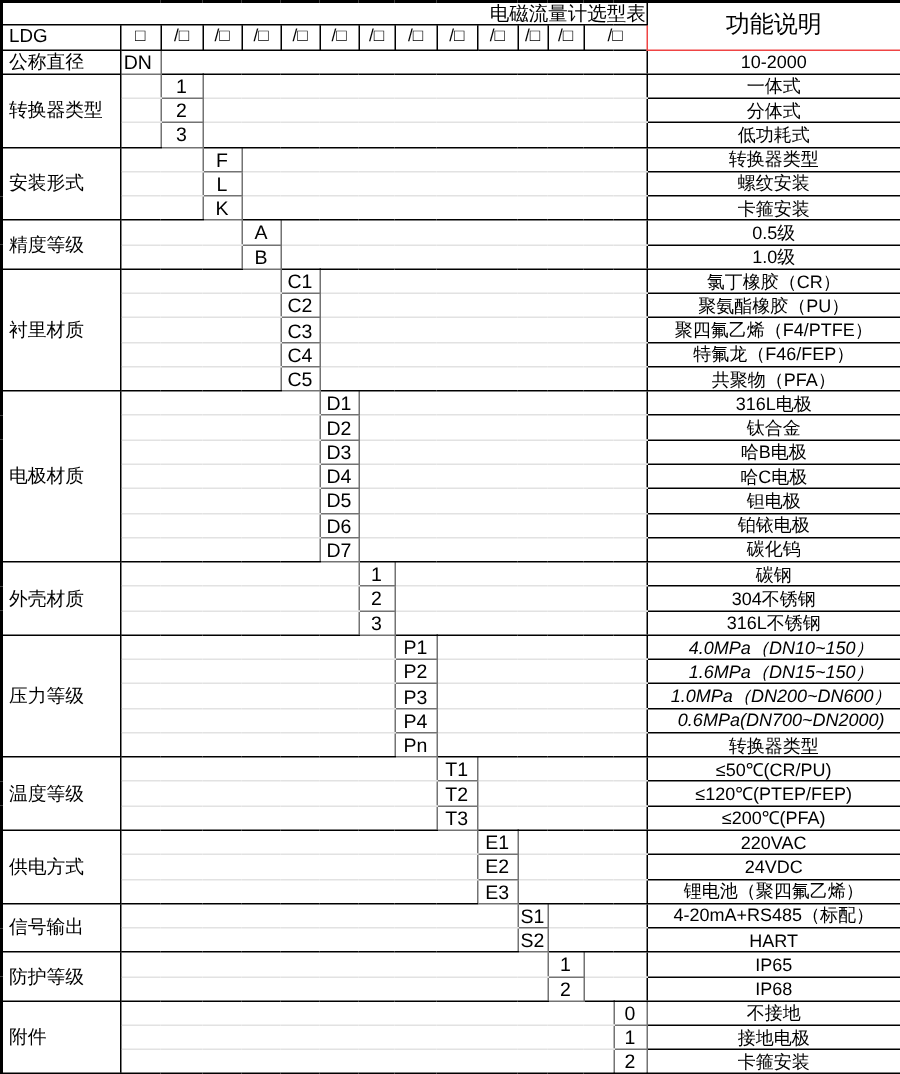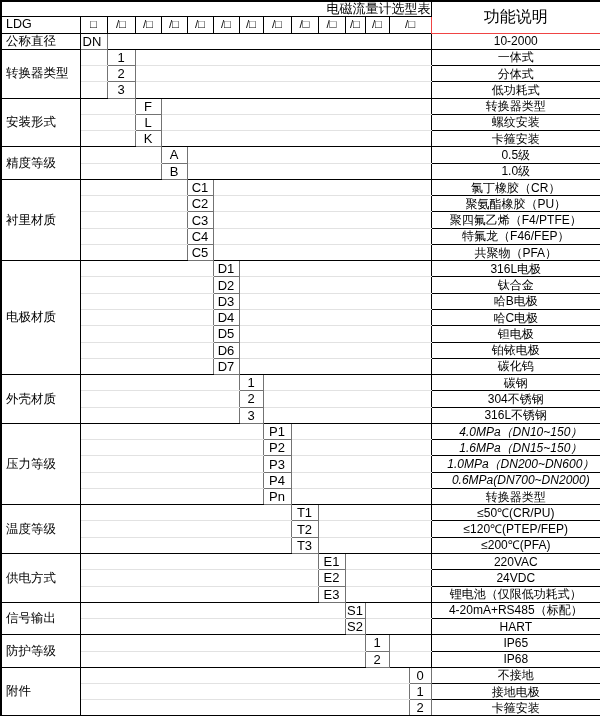--- a/index.html
+++ b/index.html
@@ -321,21 +321,21 @@
       <tr class="d">
         <td class="sp" colspan="9"></td>
         <td class="code">E2</td>
         <td class="sp" colspan="4"></td>
         <td class="desc">24VDC</td>
       </tr>
       <tr class="d gend">
         <td class="sp" colspan="9"></td>
         <td class="code">E3</td>
         <td class="sp" colspan="4"></td>
-        <td class="desc">锂电池（仅限低功耗式）</td>
+        <td class="desc">锂电池（聚四氟乙烯）</td>
       </tr>
       <tr class="d">
         <td class="lbl" rowspan="2">信号输出</td>
         <td class="sp" colspan="10"></td>
         <td class="code">S1</td>
         <td class="sp" colspan="3"></td>
         <td class="desc">4-20mA+RS485（标配）</td>
       </tr>
       <tr class="d gend">
         <td class="sp" colspan="10"></td>

